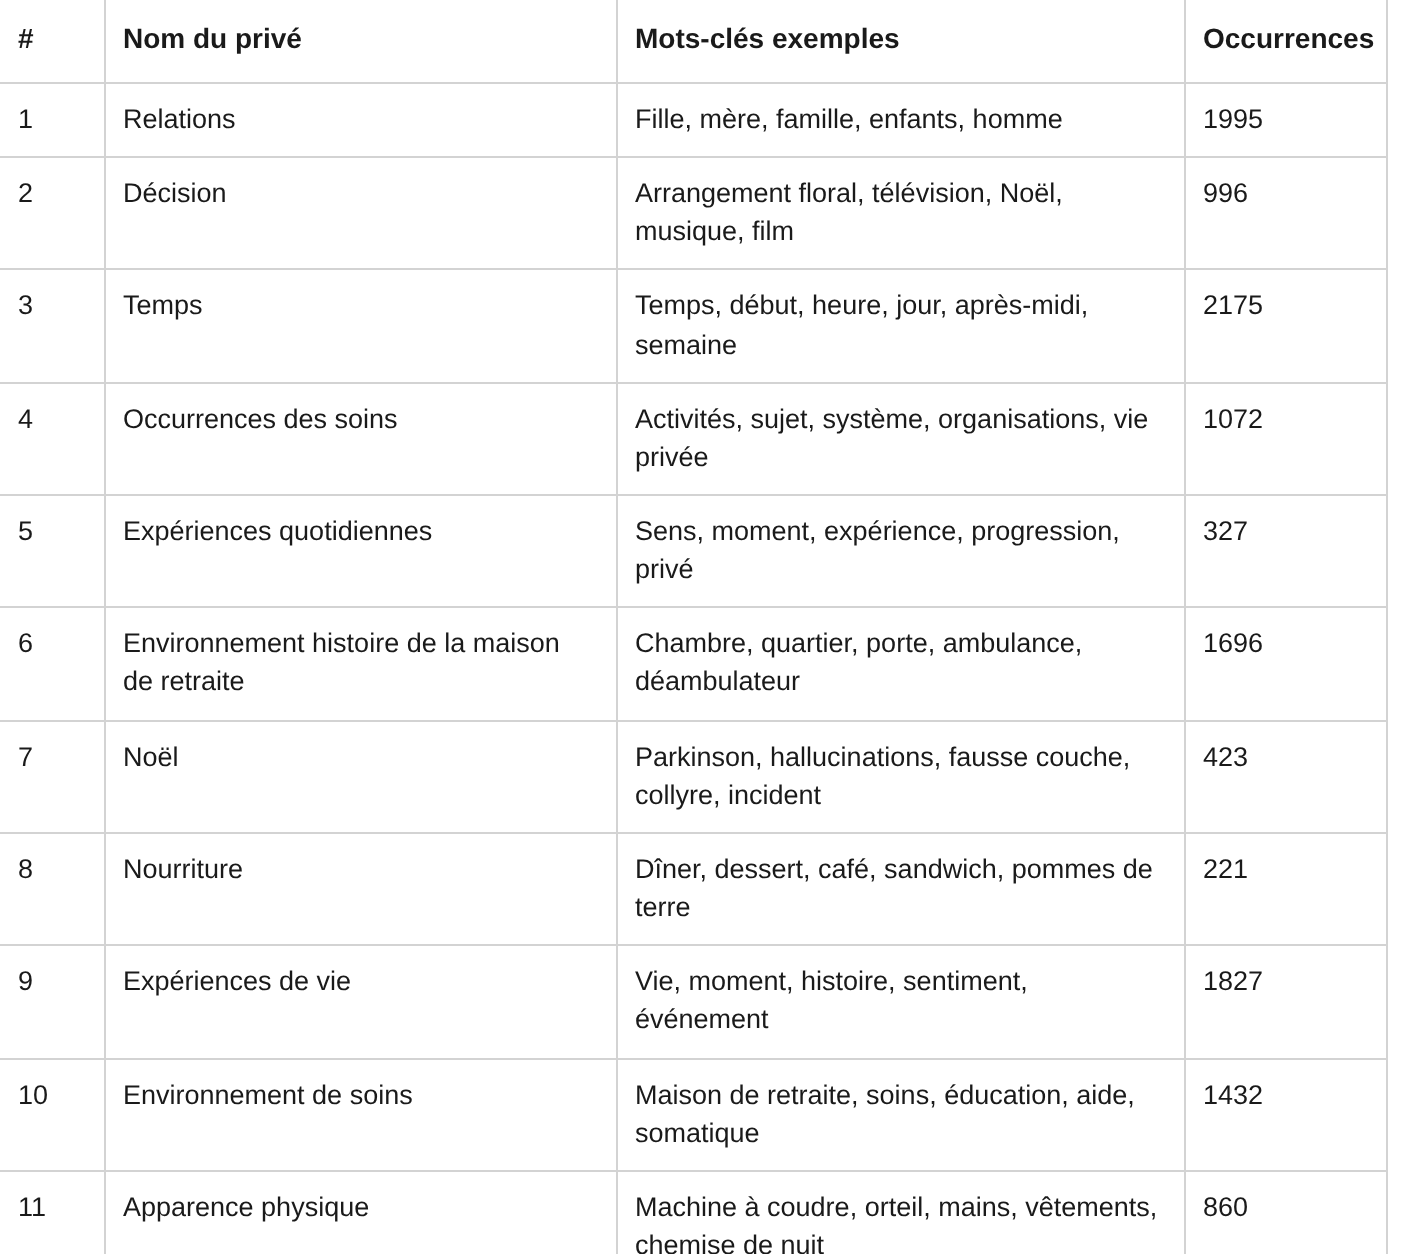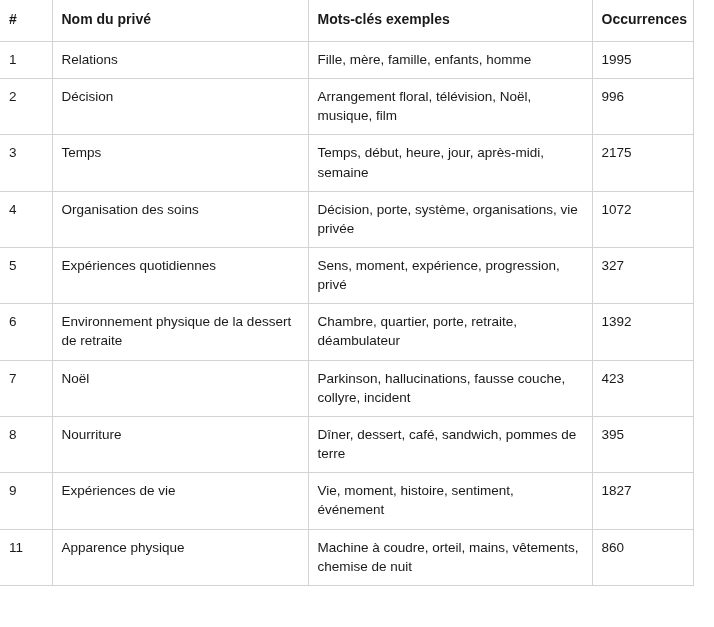--- a/index.html
+++ b/index.html
@@ -90,53 +90,59 @@
         <td class="occ">996</td>
       </tr>
       <tr>
         <td class="num">3</td>
         <td class="name">Temps</td>
         <td class="kw">Temps, début, heure, jour, après-midi, semaine</td>
         <td class="occ">2175</td>
       </tr>
       <tr>
         <td class="num">4</td>
-        <td class="name">Organisation des soins</td>
-        <td class="kw">Décision, porte, système, organisations, vie privée</td>
+        <td class="name">Occurrences des soins</td>
+        <td class="kw">Activités, sujet, système, organisations, vie privée</td>
         <td class="occ">1072</td>
       </tr>
       <tr>
         <td class="num">5</td>
         <td class="name">Expériences quotidiennes</td>
         <td class="kw">Sens, moment, expérience, progression, privé</td>
         <td class="occ">327</td>
       </tr>
       <tr>
         <td class="num">6</td>
-        <td class="name">Environnement physique de la dessert de retraite</td>
-        <td class="kw">Chambre, quartier, porte, retraite, déambulateur</td>
-        <td class="occ">1392</td>
+        <td class="name">Environnement histoire de la maison de retraite</td>
+        <td class="kw">Chambre, quartier, porte, ambulance, déambulateur</td>
+        <td class="occ">1696</td>
       </tr>
       <tr>
         <td class="num">7</td>
         <td class="name">Noël</td>
         <td class="kw">Parkinson, hallucinations, fausse couche, collyre, incident</td>
         <td class="occ">423</td>
       </tr>
       <tr>
         <td class="num">8</td>
         <td class="name">Nourriture</td>
         <td class="kw">Dîner, dessert, café, sandwich, pommes de terre</td>
-        <td class="occ">395</td>
+        <td class="occ">221</td>
       </tr>
       <tr>
         <td class="num">9</td>
         <td class="name">Expériences de vie</td>
         <td class="kw">Vie, moment, histoire, sentiment, événement</td>
         <td class="occ">1827</td>
+      </tr>
+      <tr>
+        <td class="num">10</td>
+        <td class="name">Environnement de soins</td>
+        <td class="kw">Maison de retraite, soins, éducation, aide, somatique</td>
+        <td class="occ">1432</td>
       </tr>
       <tr>
         <td class="num">11</td>
         <td class="name">Apparence physique</td>
         <td class="kw">Machine à coudre, orteil, mains, vêtements, chemise de nuit</td>
         <td class="occ">860</td>
       </tr>
 
     </tbody>
   </table>

